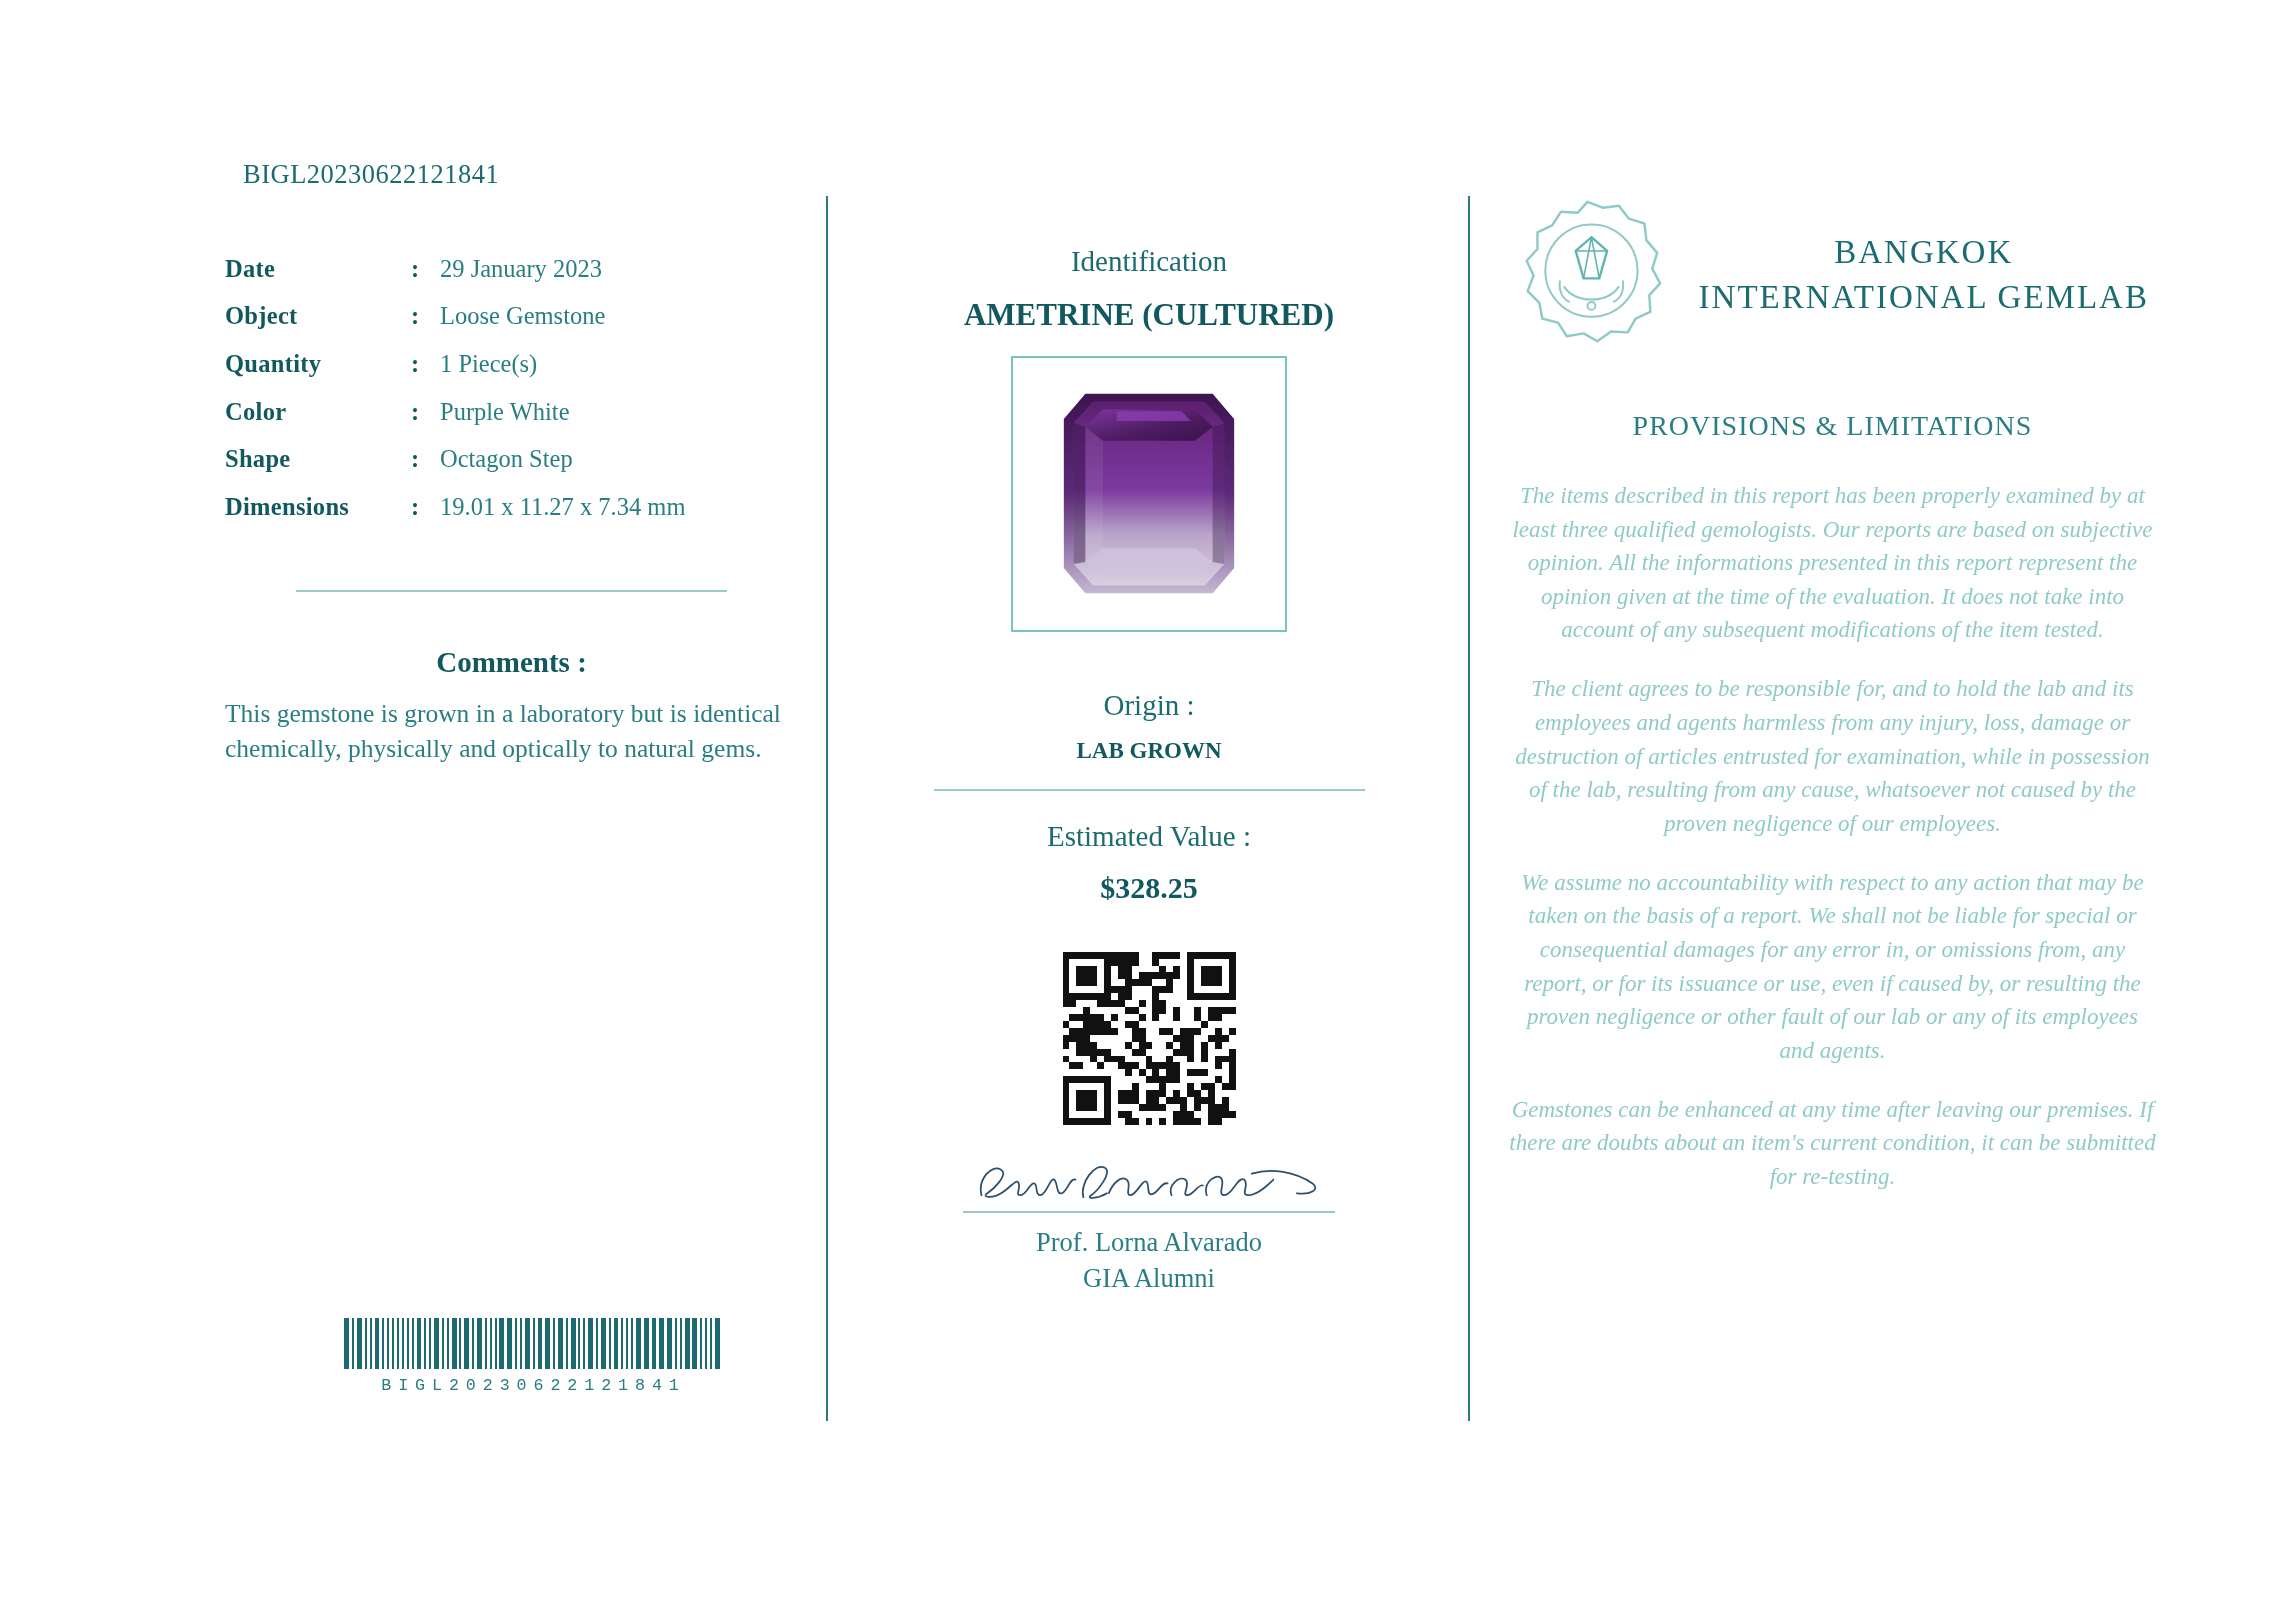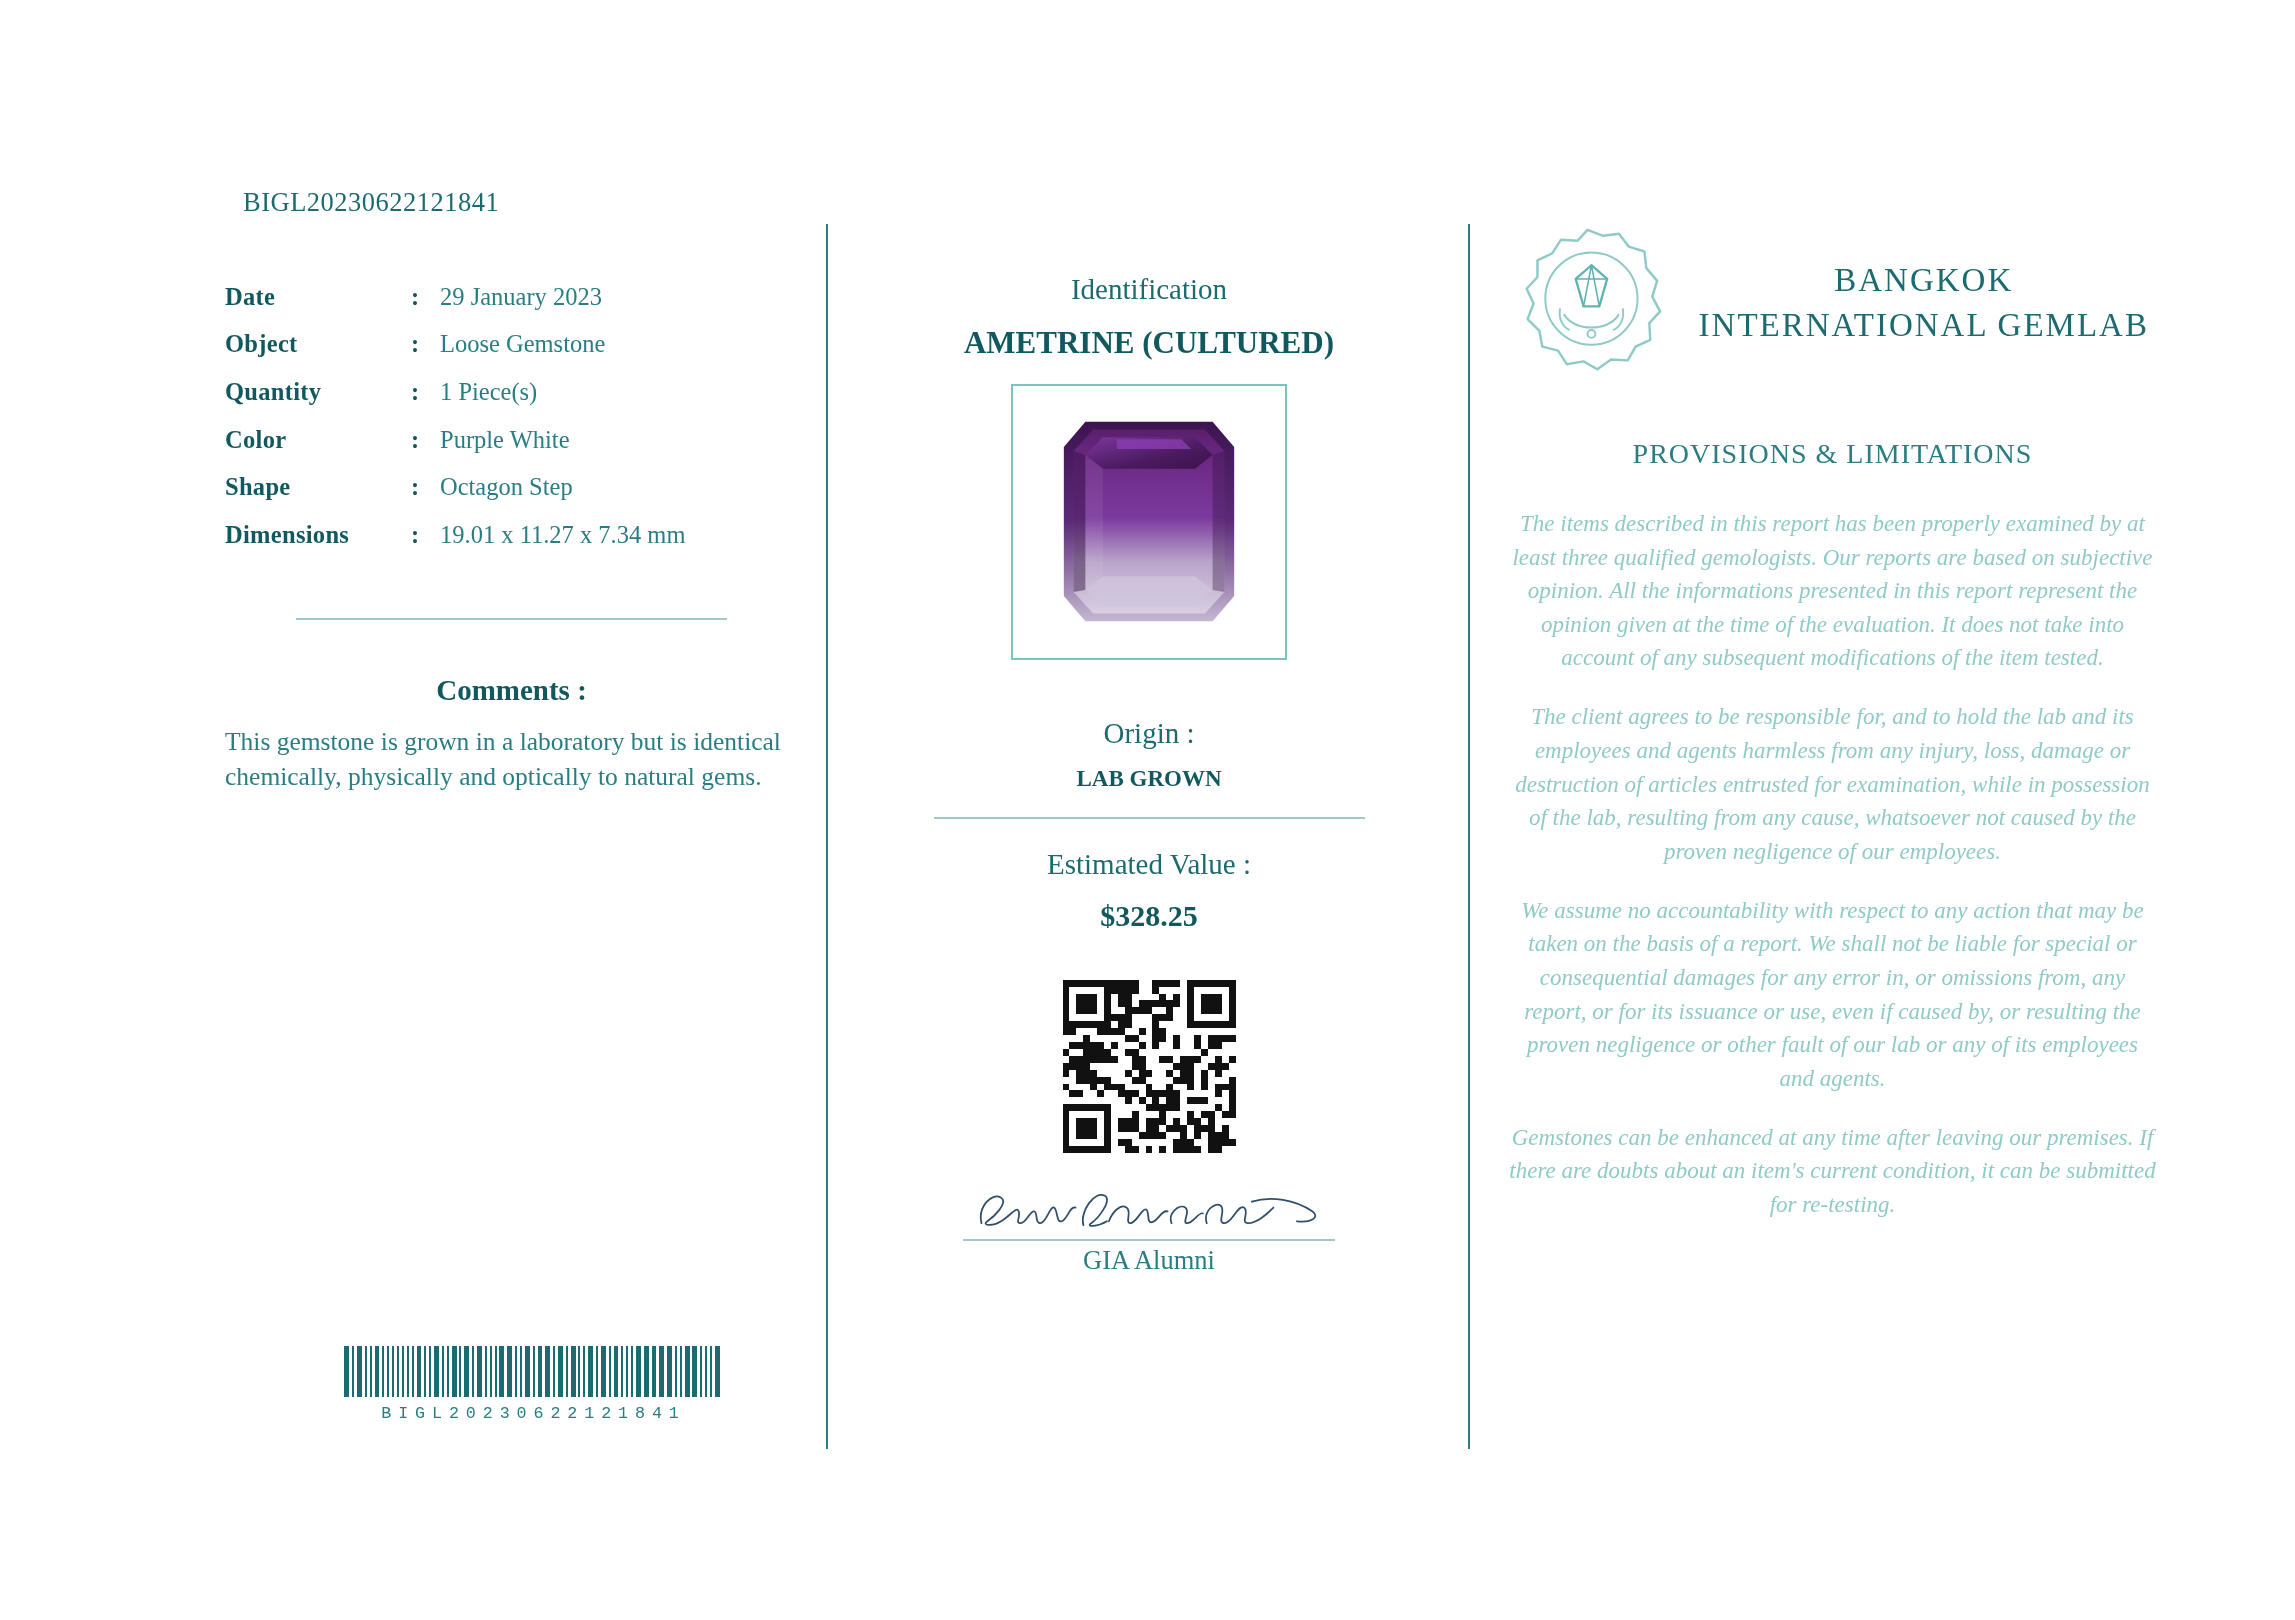--- a/index.html
+++ b/index.html
@@ -11,21 +11,20 @@
     width: 2296px;
     height: 1620px;
     font-family: "Liberation Serif", serif;
     color: #1b6b70;
     position: relative;
     overflow: hidden;
   }
   .page {
     position: absolute;
     inset: 0;
-    margin-top: 28px;
   }
 
   
   .report-no {
     position: absolute;
     left: 243px;
     top: 159px;
     font-size: 26.5px;
     letter-spacing: 0.5px;
     color: #1b6b70;
@@ -1073,20 +1072,21 @@
           <path d="M24 42 C20 26, 34 10, 44 16 C52 21, 36 36, 30 40 C24 44, 34 46, 44 40 C54 34, 60 24, 62 30 C64 36, 58 42, 64 42 C70 42, 74 28, 78 30 C82 32, 78 42, 84 42 C90 42, 94 24, 98 26 C102 28, 100 42, 106 40 C112 38, 114 24, 120 26"></path>
           <path d="M128 44 C124 30, 140 8, 150 14 C158 19, 142 38, 136 42 C130 46, 142 46, 152 40"></path>
           <path d="M154 40 C158 30, 166 22, 172 26 C178 30, 170 42, 176 42 C182 42, 188 26, 192 28 C196 30, 192 42, 198 41 C204 40, 208 28, 214 30"></path>
           <path d="M218 42 C214 32, 226 22, 232 26 C238 30, 228 42, 234 42 C240 42, 246 30, 250 32"></path>
           <path d="M254 42 C250 30, 262 20, 268 24 C274 28, 264 42, 272 42 C280 42, 286 22, 292 26 C298 30, 288 42, 296 42 C306 42, 316 32, 322 26"></path>
           <path d="M300 20 C320 14, 344 18, 362 30 C370 36, 360 42, 346 40"></path>
         </g>
       </svg>
       <div class="sig-rule"></div>
     </div>
+    <div class="sig-name">Prof. Lorna Alvarado</div>
     <div class="sig-name" style="margin-top:2px">GIA Alumni</div>
   </div>
 
   <div class="col-right">
     <div class="brand">
       <svg width="157" height="157" viewBox="0 0 160 160">
         <path d="M80 6 L96 12 L112 10 L122 23 L138 28 L140 45 L151 58 L146 74 L154 89 L143 101 L144 118 L129 125 L121 139 L104 138 L90 148 L76 140 L59 143 L50 129 L34 125 L31 109 L19 97 L25 81 L18 66 L29 54 L29 37 L44 30 L53 16 L70 17 Z" fill="none" stroke="#8fcac7" stroke-width="2.5" stroke-linejoin="round"></path>
         <circle cx="84" cy="76" r="47" fill="none" stroke="#8fcac7" stroke-width="2"></circle>
         <polygon points="84,42 100,56 92,84 76,84 68,56" fill="none" stroke="#5fb3b1" stroke-width="2.4"></polygon>
         <path d="M68 56 L100 56 M84 42 L76 84 M84 42 L92 84" fill="none" stroke="#5fb3b1" stroke-width="1.6"></path>

